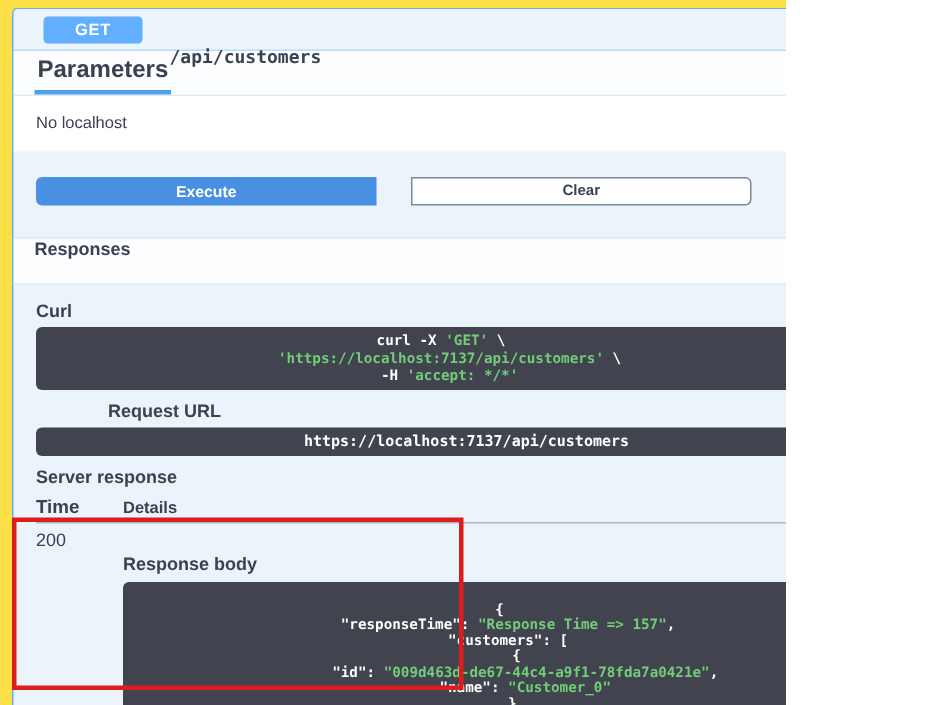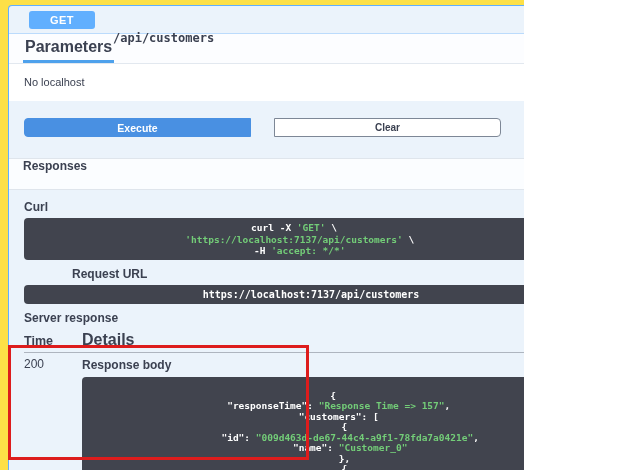--- a/index.html
+++ b/index.html
@@ -60,27 +60,27 @@
               cursor:pointer; padding:0; }
 
   .request-url-label { margin-top:7px; margin-bottom:4px;padding-left:48px; }
   .url-bar { padding:4px 12px; font-size:10px; line-height:11.5px; height:19px; white-space:pre; }
 
   .server-response-label { margin-top:7px; }
 
   .resp-thead { margin-top:6px; display:flex; align-items:baseline; }
   .code-col { width:58px; }
   .code-header { font-size:12.5px; font-weight:bold; }
-  .details-header { font-size:16px; font-weight:bold; }
+  .details-header { font-size:11px; font-weight:bold; }
   .resp-divider { margin-top:3px; border-bottom:1px solid rgba(59,65,81,.35); }
 
   .resp-row { display:flex; padding-top:3px; }
   .status-code { width:58px; font-size:12px; padding-top:1px; }
   .details-cell { flex:1; }
-  .rb-label { margin-top:2px; margin-bottom:5px; }
+  .rb-label { margin-top:17px; margin-bottom:5px; }
   .json-block { padding:3px 26px 0 12px; font-size:9.5px; line-height:10.5px; height:112px;
                 position:relative; overflow:hidden; border-radius:4px 4px 0 0; }
 
   .scrollbar { position:absolute; top:0; right:0; bottom:0; width:13px; background:#efefef;
                border-radius:0 4px 0 0; cursor:default; }
   .scroll-arrow { width:0; height:0; border-left:3.5px solid transparent; border-right:3.5px solid transparent;
                   border-bottom:5px solid #5a5f66; margin:4px auto 0; }
   .scroll-thumb { width:9px; height:22px; background:#c2c2c2; margin:3px auto 0; }
 
   .annotation { position:absolute; left:8px; top:345px; width:301px; height:115px;

